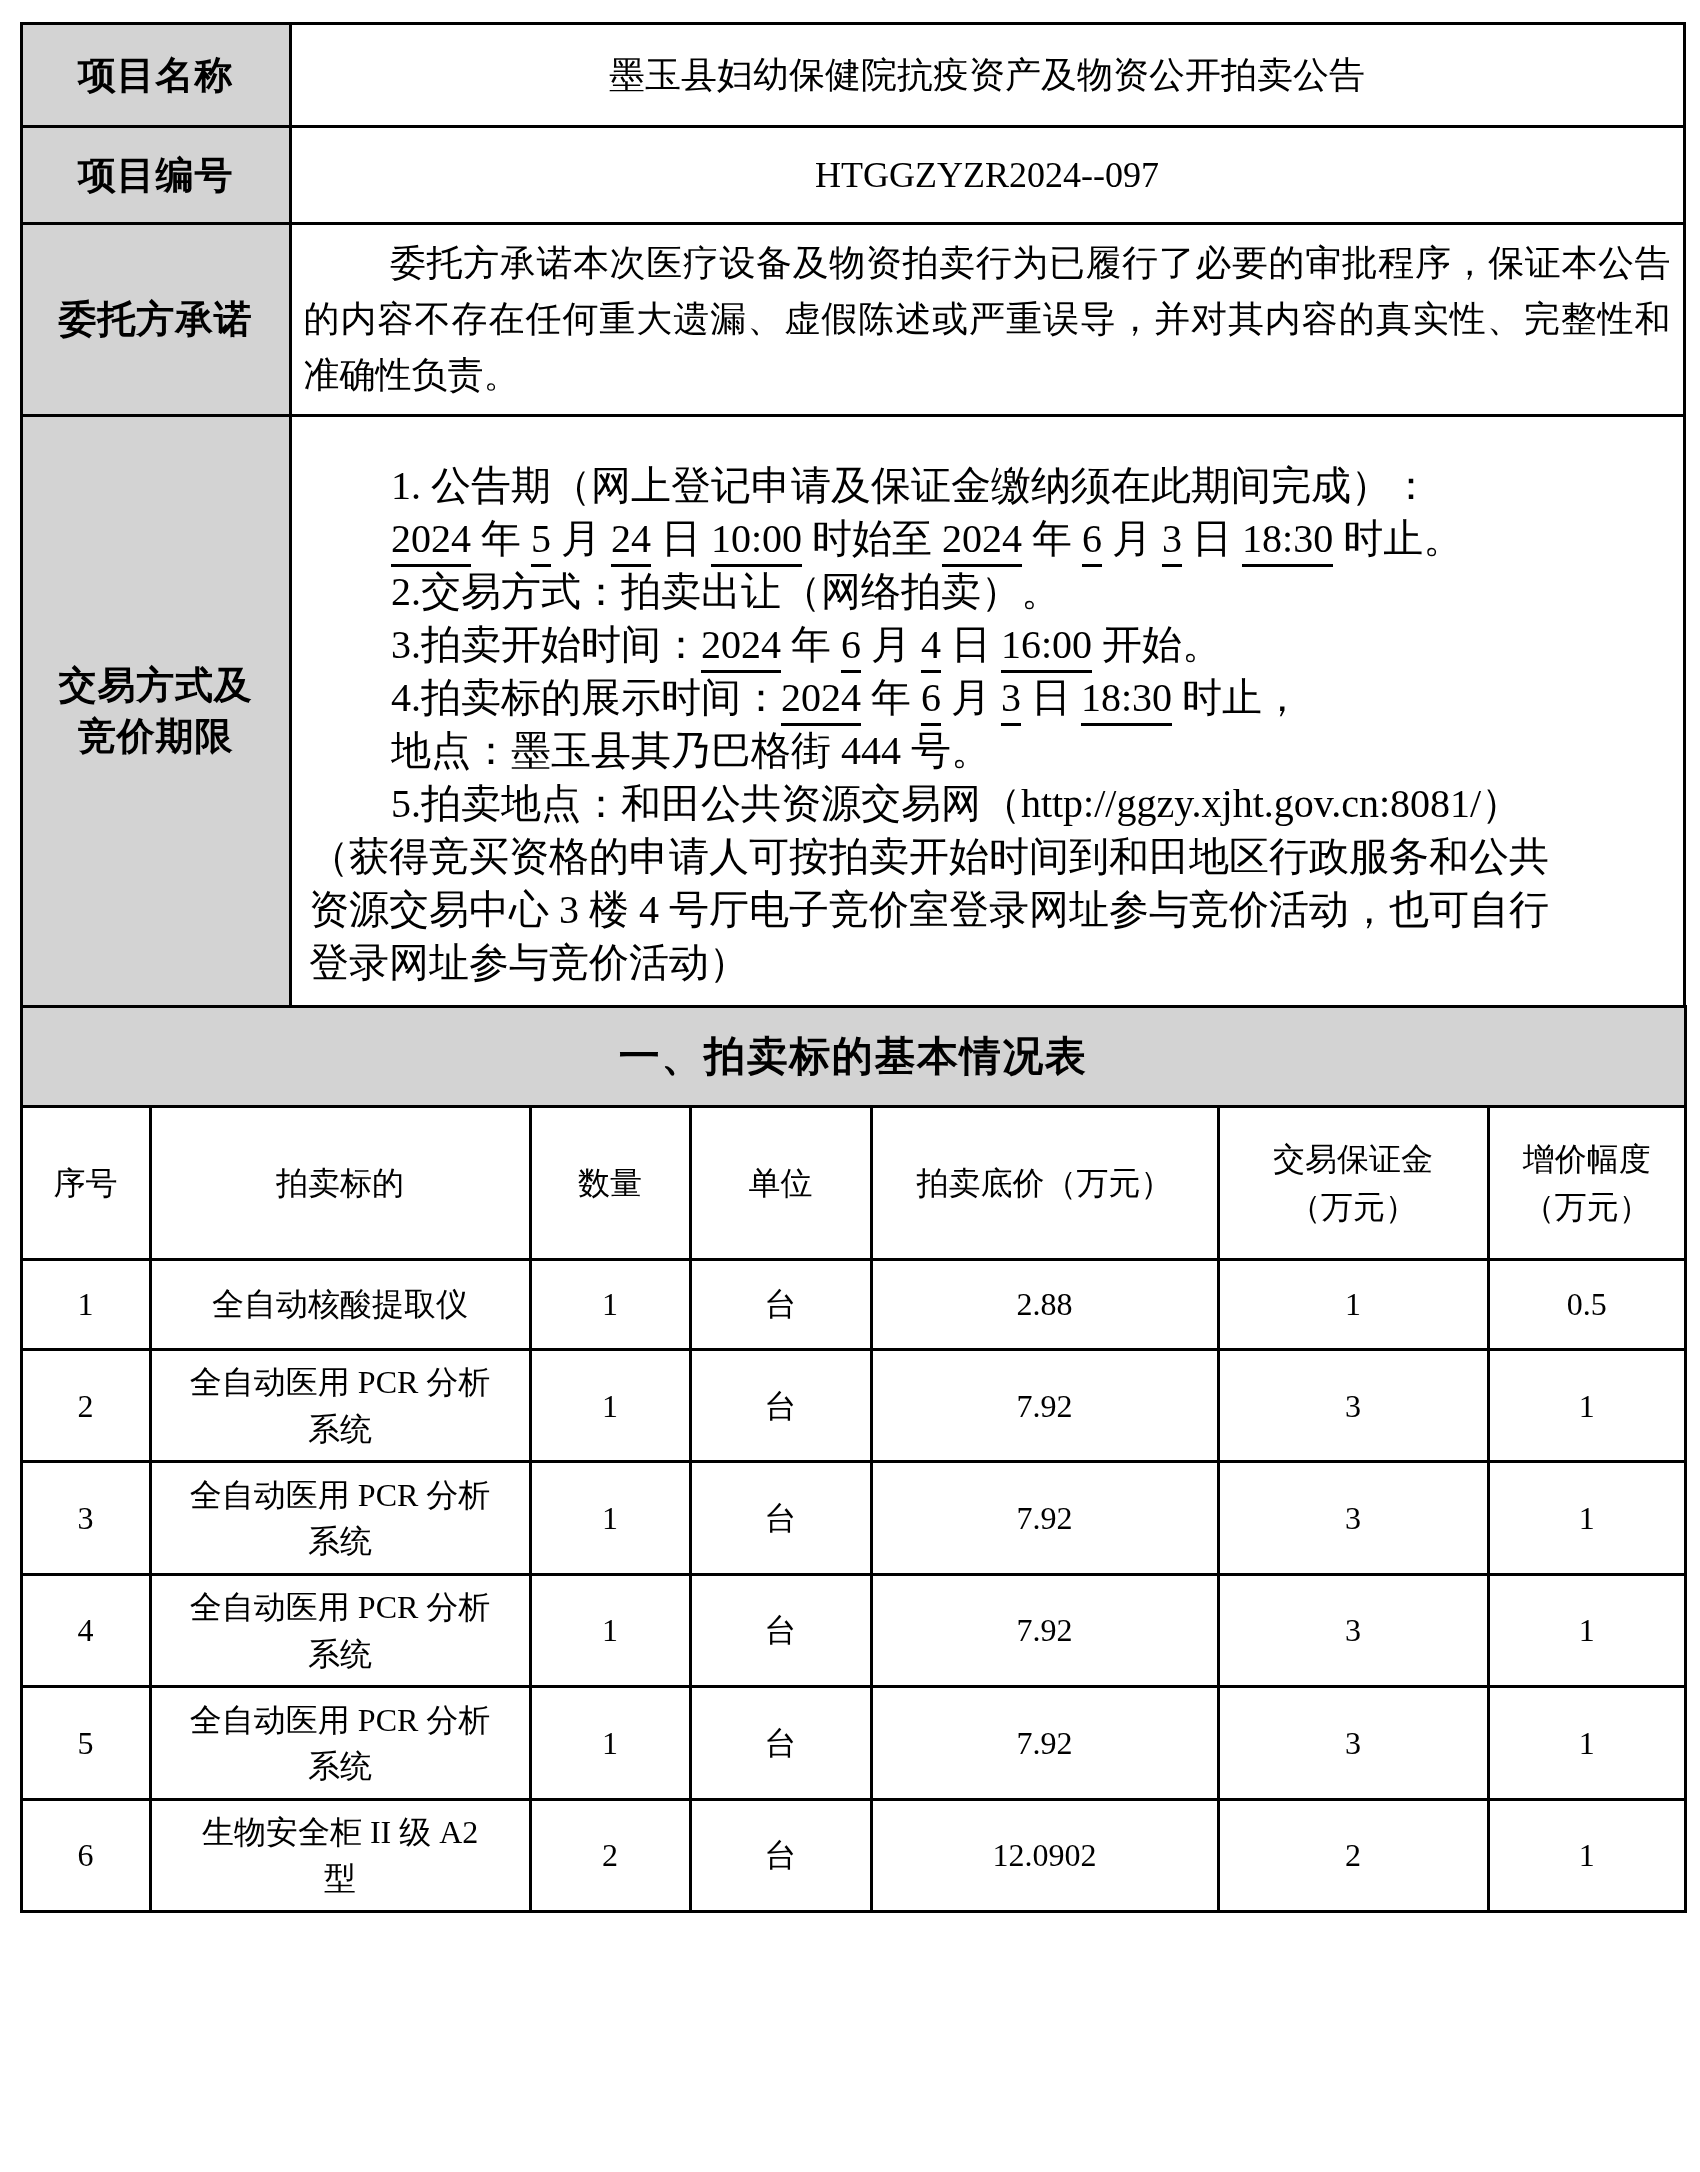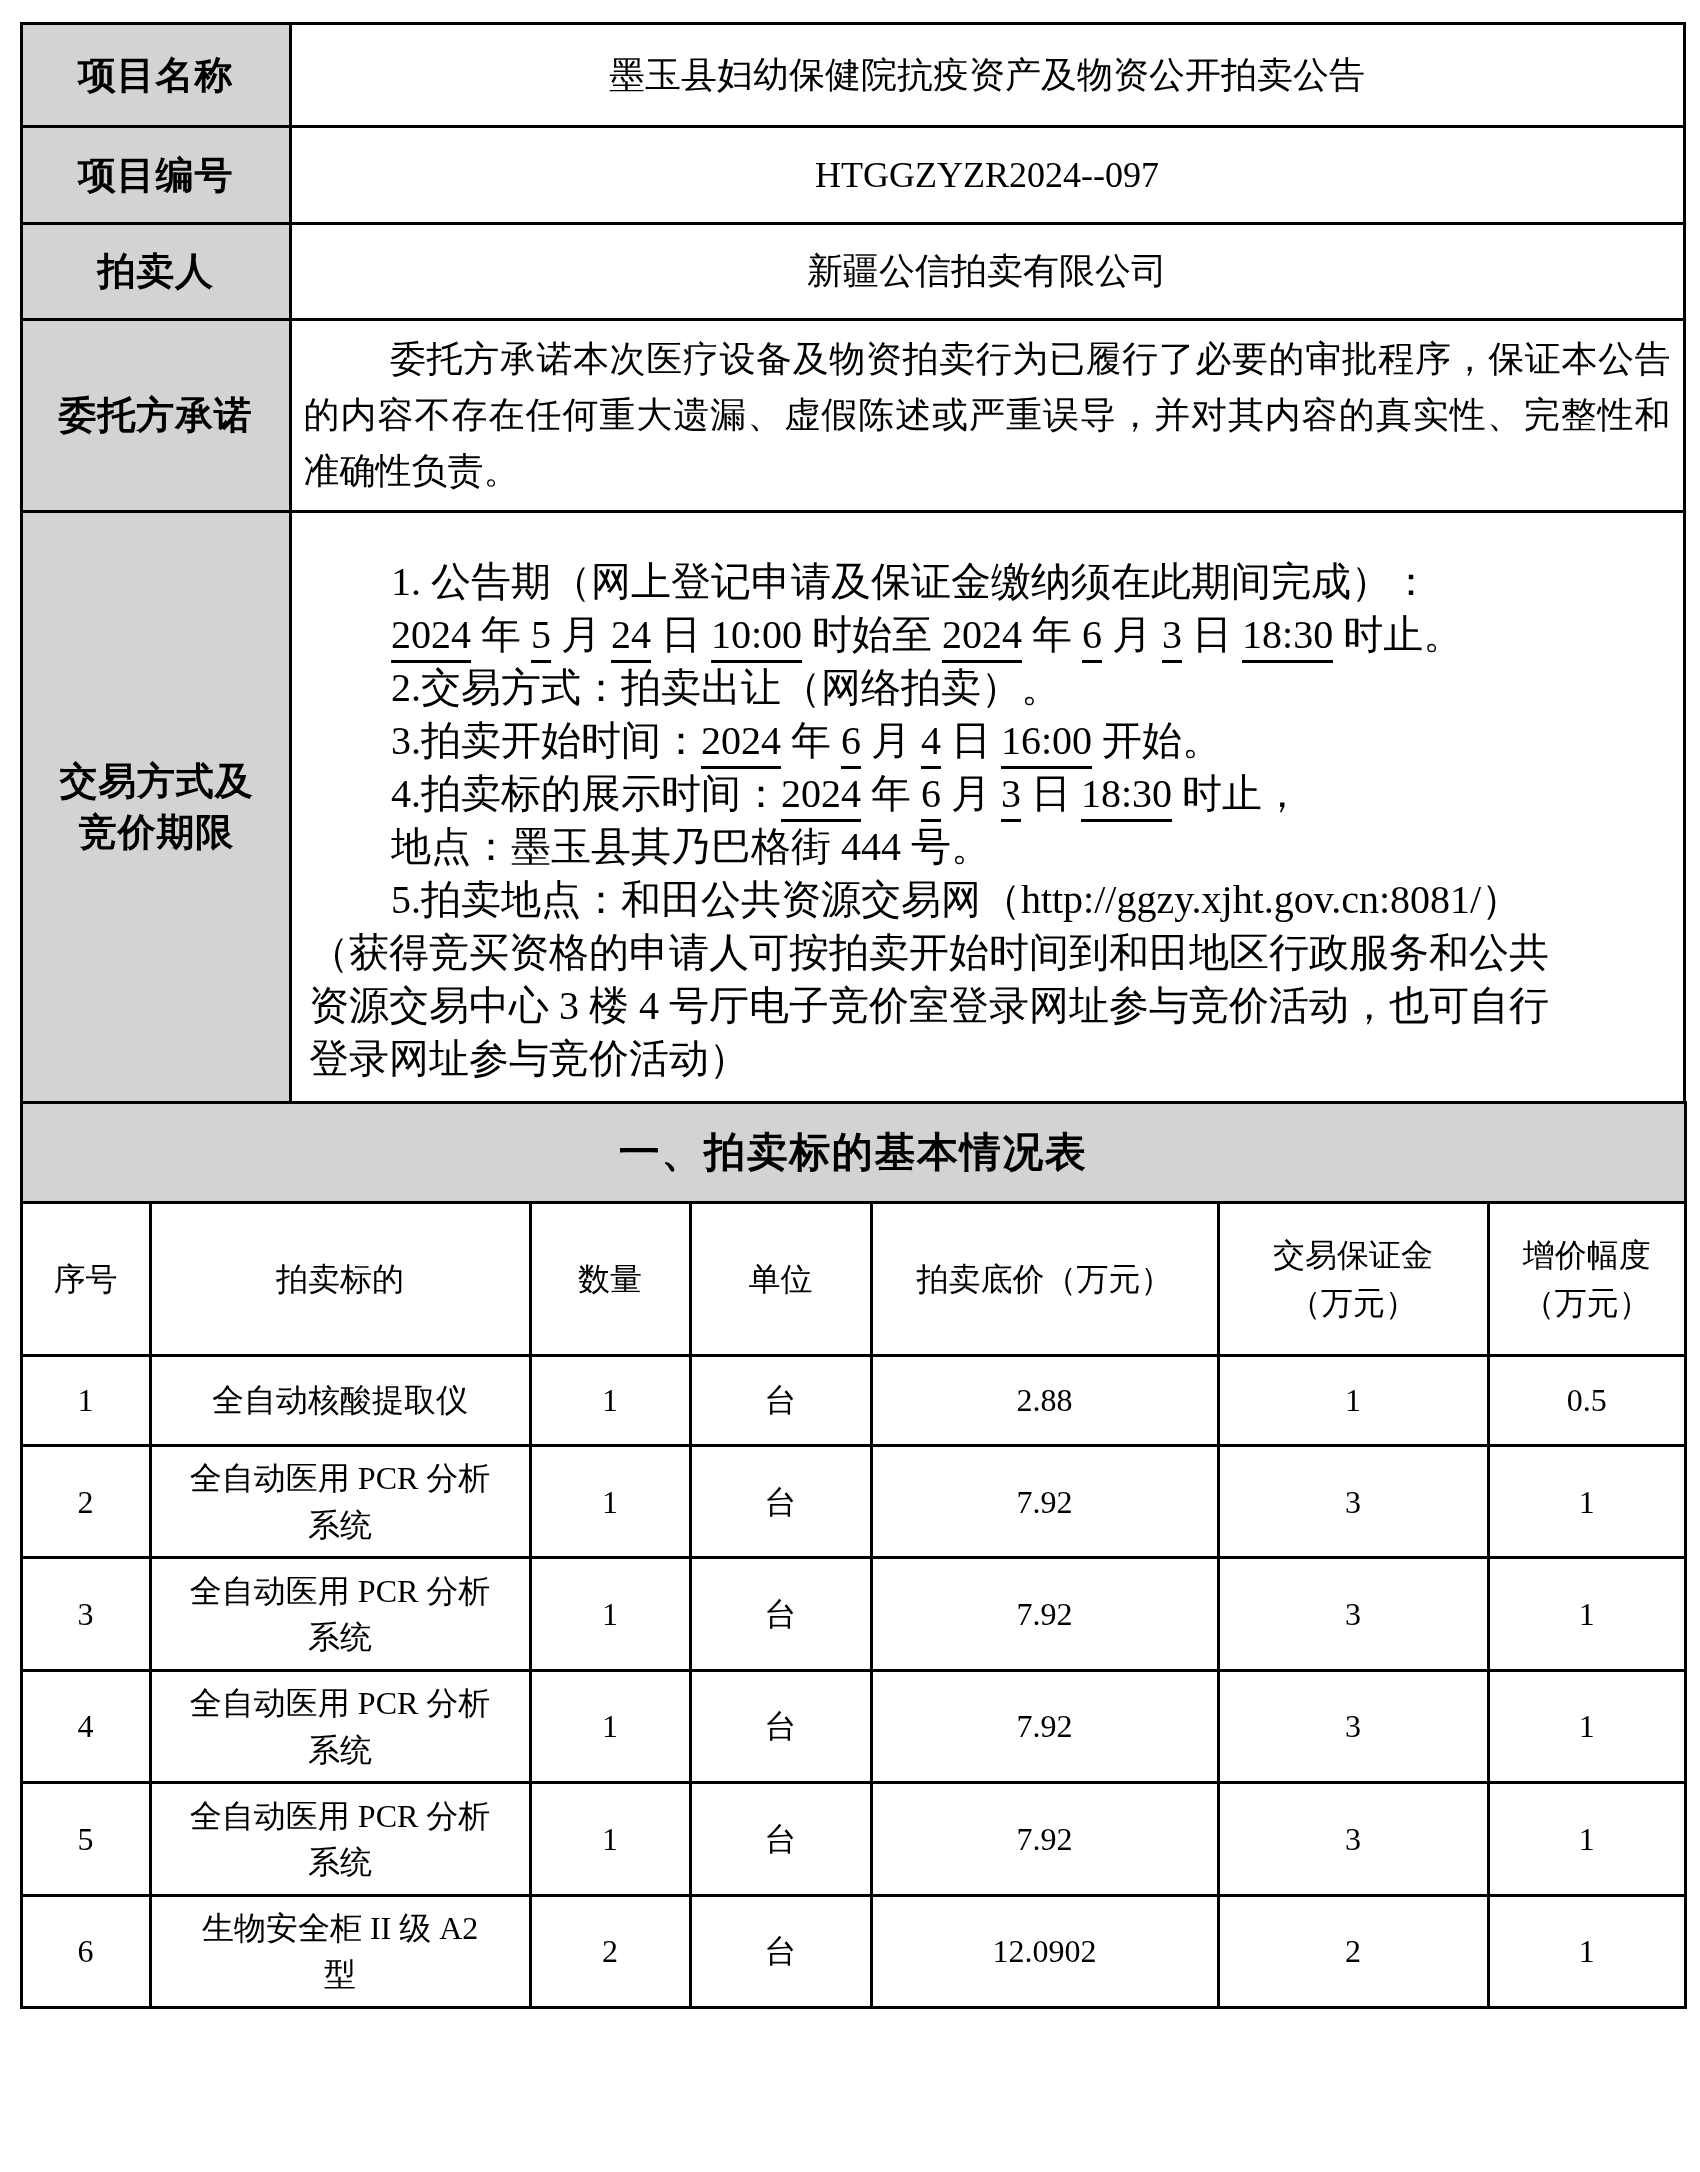--- a/index.html
+++ b/index.html
@@ -90,24 +90,20 @@
         <col style="width:1394px">
       </colgroup>
     <tbody>
       <tr>
         <td class="label">项目名称</td>
         <td class="value">墨玉县妇幼保健院抗疫资产及物资公开拍卖公告</td>
       </tr>
       <tr>
         <td class="label">项目编号</td>
         <td class="value">HTGGZYZR2024--097</td>
-      </tr>
-      <tr>
-        <td class="label">拍卖人</td>
-        <td class="value">新疆公信拍卖有限公司</td>
       </tr>
       <tr>
         <td class="label">委托方承诺</td>
         <td class="value para">委托方承诺本次医疗设备及物资拍卖行为已履行了必要的审批程序，保证本公告的内容不存在任何重大遗漏、虚假陈述或严重误导，并对其内容的真实性、完整性和准确性负责。</td>
       </tr>
       <tr>
         <td class="label">交易方式及
 竞价期限</td>
         <td class="value terms" id="terms-cell">
             <div class="terms-line indent"><span>1. 公告期（网上登记申请及保证金缴纳须在此期间完成）：</span></div>

